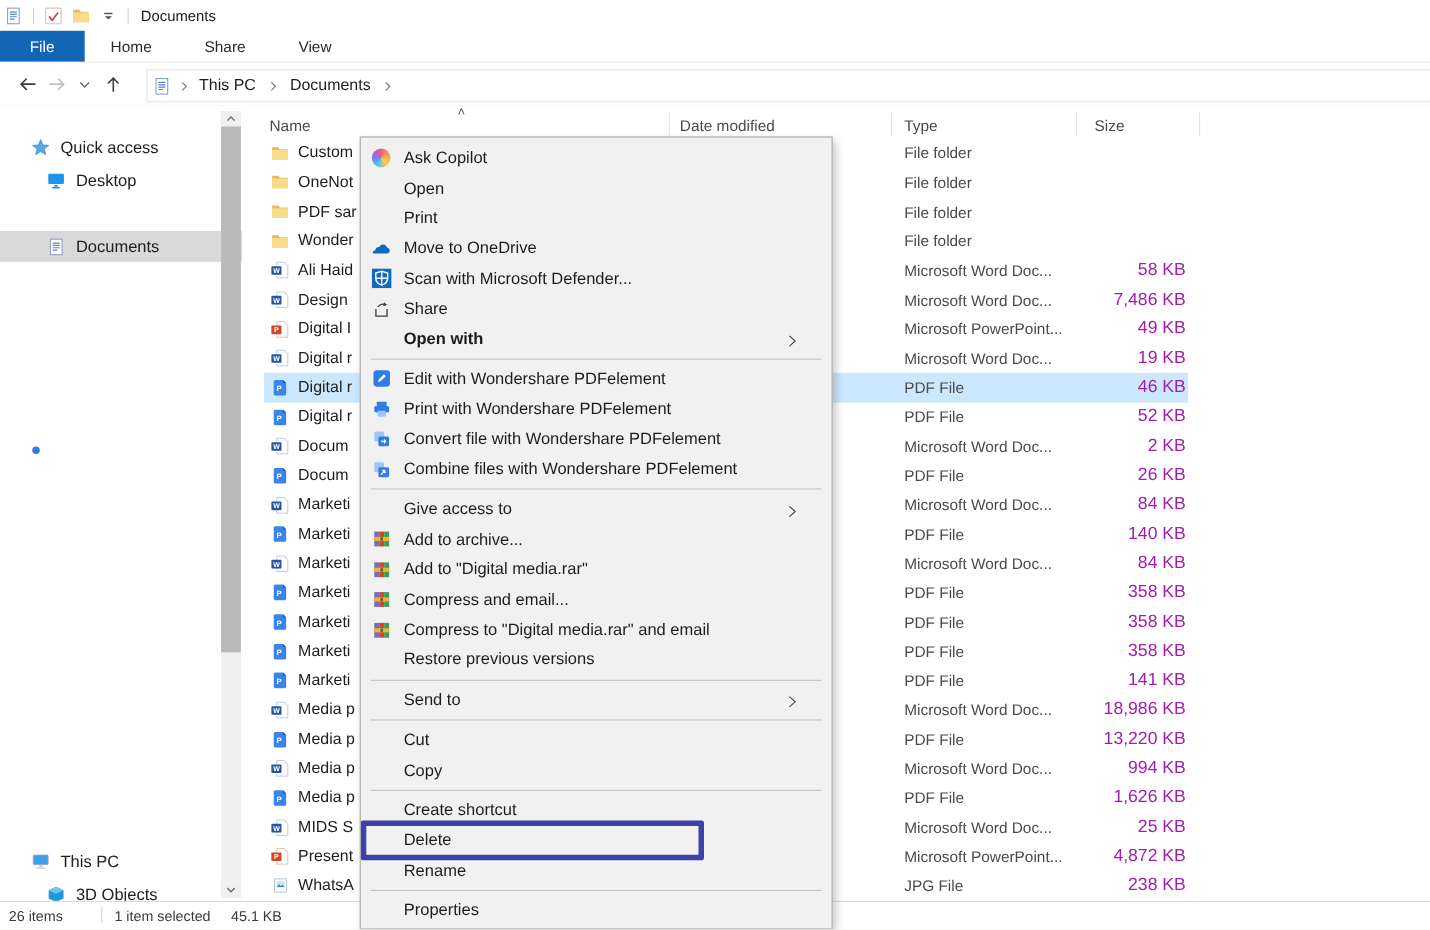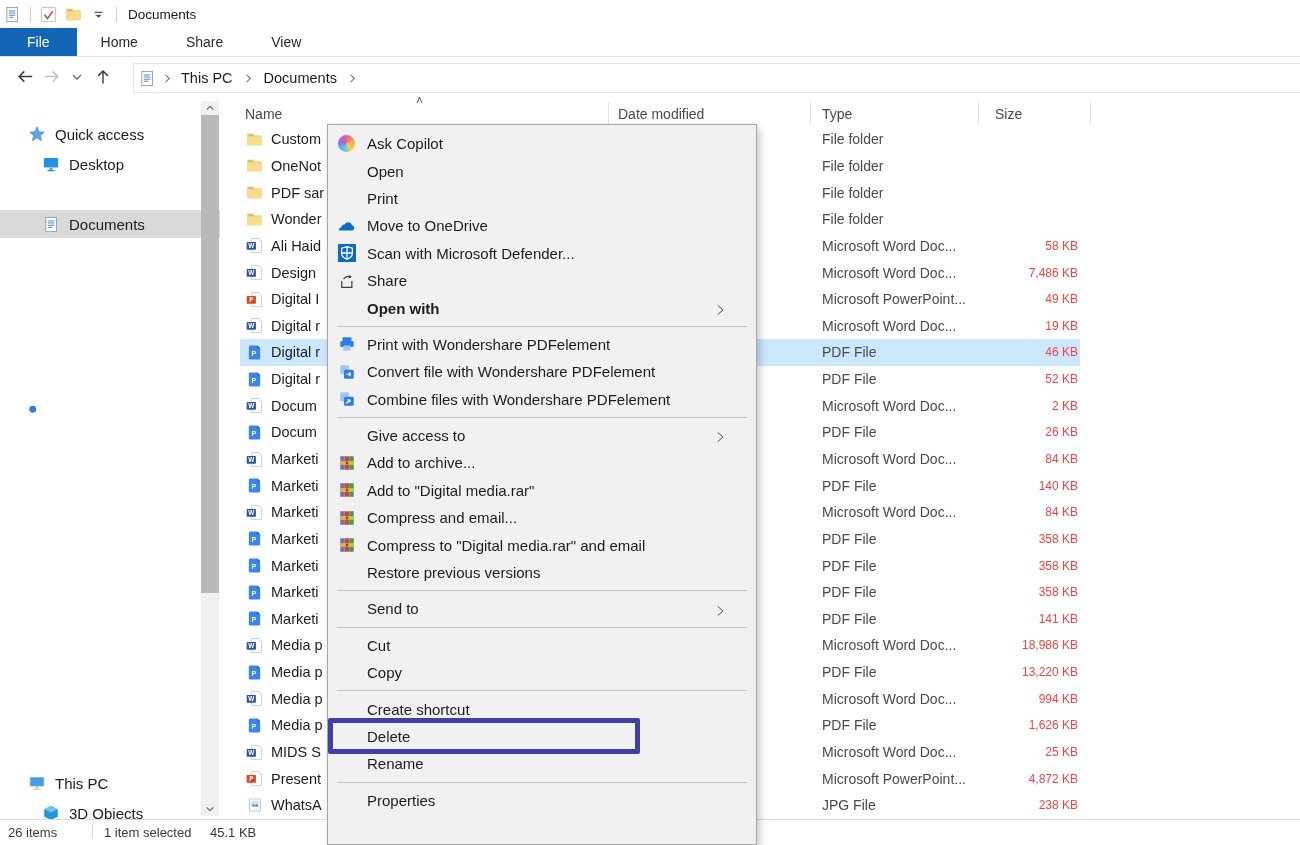--- a/index.html
+++ b/index.html
@@ -54,21 +54,21 @@
   .h-sep{position:absolute;top:6px;width:1px;height:22px;background:#e3e3e3;}
   .sort-caret{position:absolute;left:196px;top:-2px;color:#5a5a5a;font-size:12px;}
   .rows{position:absolute;left:0;top:30px;width:100%;}
   .frow{position:relative;height:26.65px;display:flex;align-items:center;}
   .frow .rowbg{position:absolute;left:20px;right:220px;top:0;bottom:0;}
   .frow.selected .rowbg{background:#cce8ff;}
   .cell-name{position:absolute;left:26px;width:96px;display:flex;align-items:center;overflow:hidden;white-space:nowrap;
              font-size:14.5px;color:#1d1d1d;}
   .cell-name .ico{width:17px;height:17px;margin-right:8px;}
   .cell-type{position:absolute;left:602px;width:165px;font-size:14px;color:#4a4a4a;white-space:nowrap;overflow:hidden;}
-  .cell-size{position:absolute;left:690px;width:168px;text-align:right;font-size:12px;color:#ef4444;white-space:nowrap;}
+  .cell-size{position:absolute;left:690px;width:168px;text-align:right;font-size:16px;color:#a21caf;white-space:nowrap;}
 
   
   .ctxmenu{position:absolute;left:327px;top:124px;width:430px;height:721px;background:#f1f1f1;
            border:1px solid #a7a7a7;box-shadow:3px 4px 8px rgba(0,0,0,.22);box-sizing:border-box;
            padding-top:5px;overflow:hidden;z-index:5;font-size:15px;color:#1c1c1c;}
   .mi{position:relative;height:27.4px;display:flex;align-items:center;padding-left:10px;text-align:right;}
   .mi .ico{width:22px;height:19px;margin-right:7px;justify-content:flex-start;}
   .mi .mlabel{white-space:nowrap;}
   .mi.bold .mlabel{font-weight:bold;}
   .mi .subarrow{position:absolute;right:14px;top:6px;}
@@ -750,20 +750,29 @@
   <span class="subarrow ico">
           <svg width="14" height="14" viewBox="0 0 24 24" fill="none" stroke="#3a3a3a" stroke-width="1.6">
             <path d="M8 4l9 8-9 8"></path>
           </svg>
         </span>
       </div>
       <div class="menu-sep"></div>
       <div class="mi">
     <span class="ico">
           <svg width="18" height="18" viewBox="0 0 24 24">
+            <rect x="2" y="2" width="20" height="20" rx="4" fill="#2e7ce4"></rect>
+            <path d="M7.5 16.5l1-3.2 6.2-6.2 2.2 2.2-6.2 6.2z" fill="#fff"></path>
+          </svg>
+        </span>
+    <span class="mlabel">Edit with Wondershare PDFelement</span>
+  </div>
+      <div class="mi">
+    <span class="ico">
+          <svg width="18" height="18" viewBox="0 0 24 24">
             <rect x="6" y="3" width="12" height="5" rx="1" fill="#2e7ce4"></rect>
             <rect x="3" y="8" width="18" height="8" rx="2" fill="#2e7ce4"></rect>
             <rect x="7" y="14" width="10" height="7" rx="1" fill="#9ec6f7"></rect>
           </svg>
         </span>
     <span class="mlabel">Print with Wondershare PDFelement</span>
   </div>
       <div class="mi">
     <span class="ico">
           <svg width="18" height="18" viewBox="0 0 24 24">

